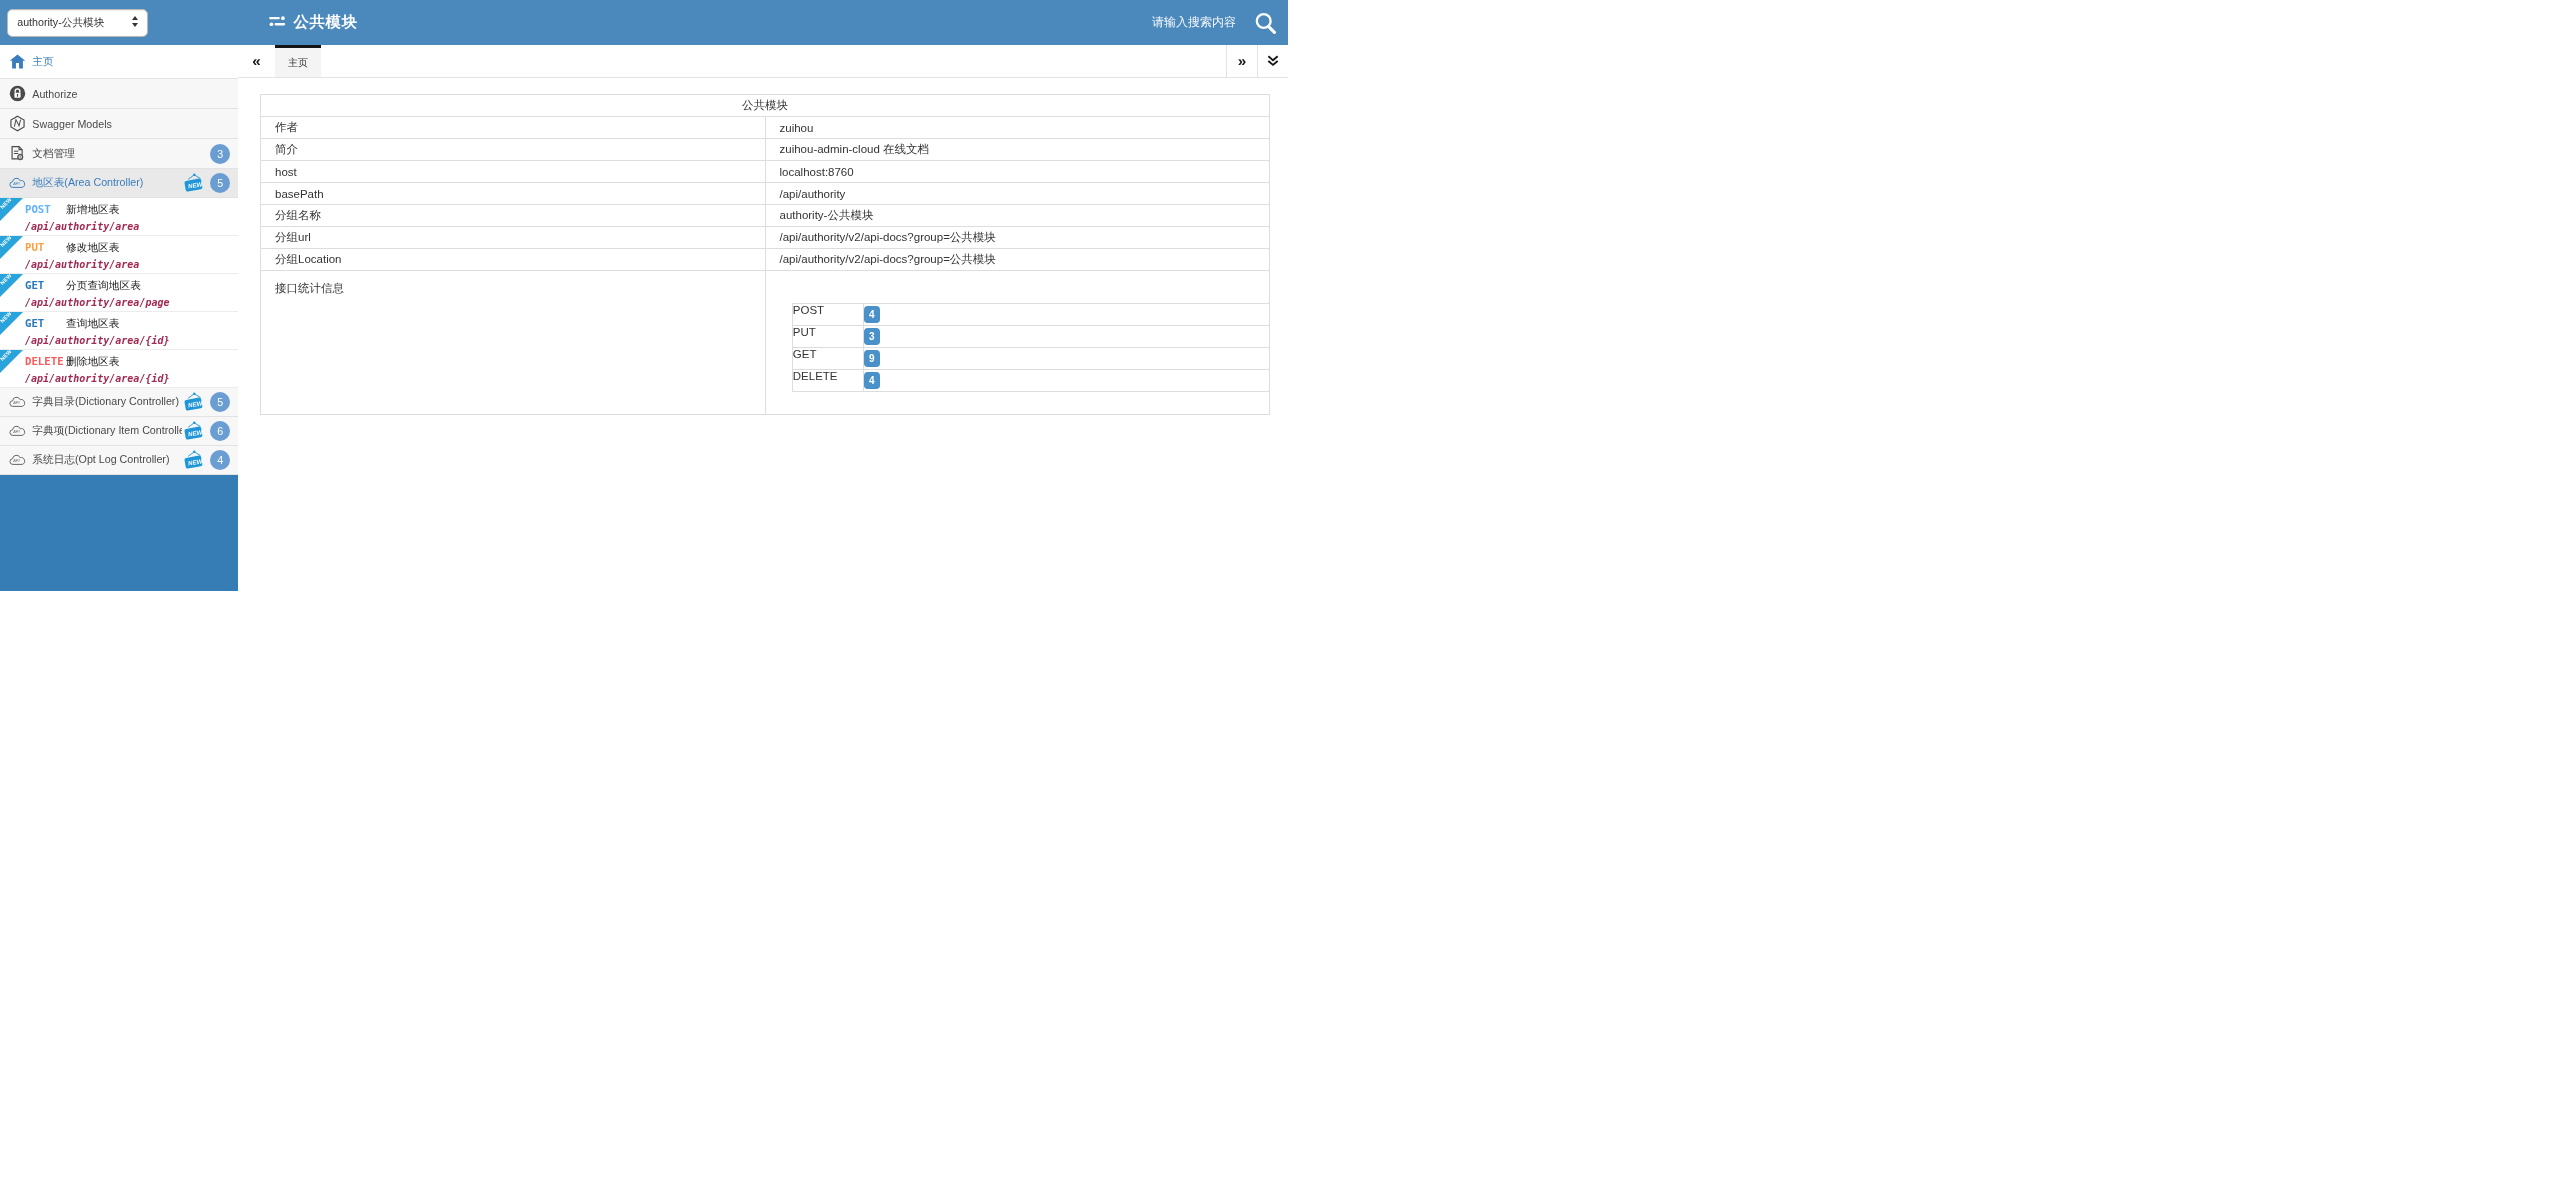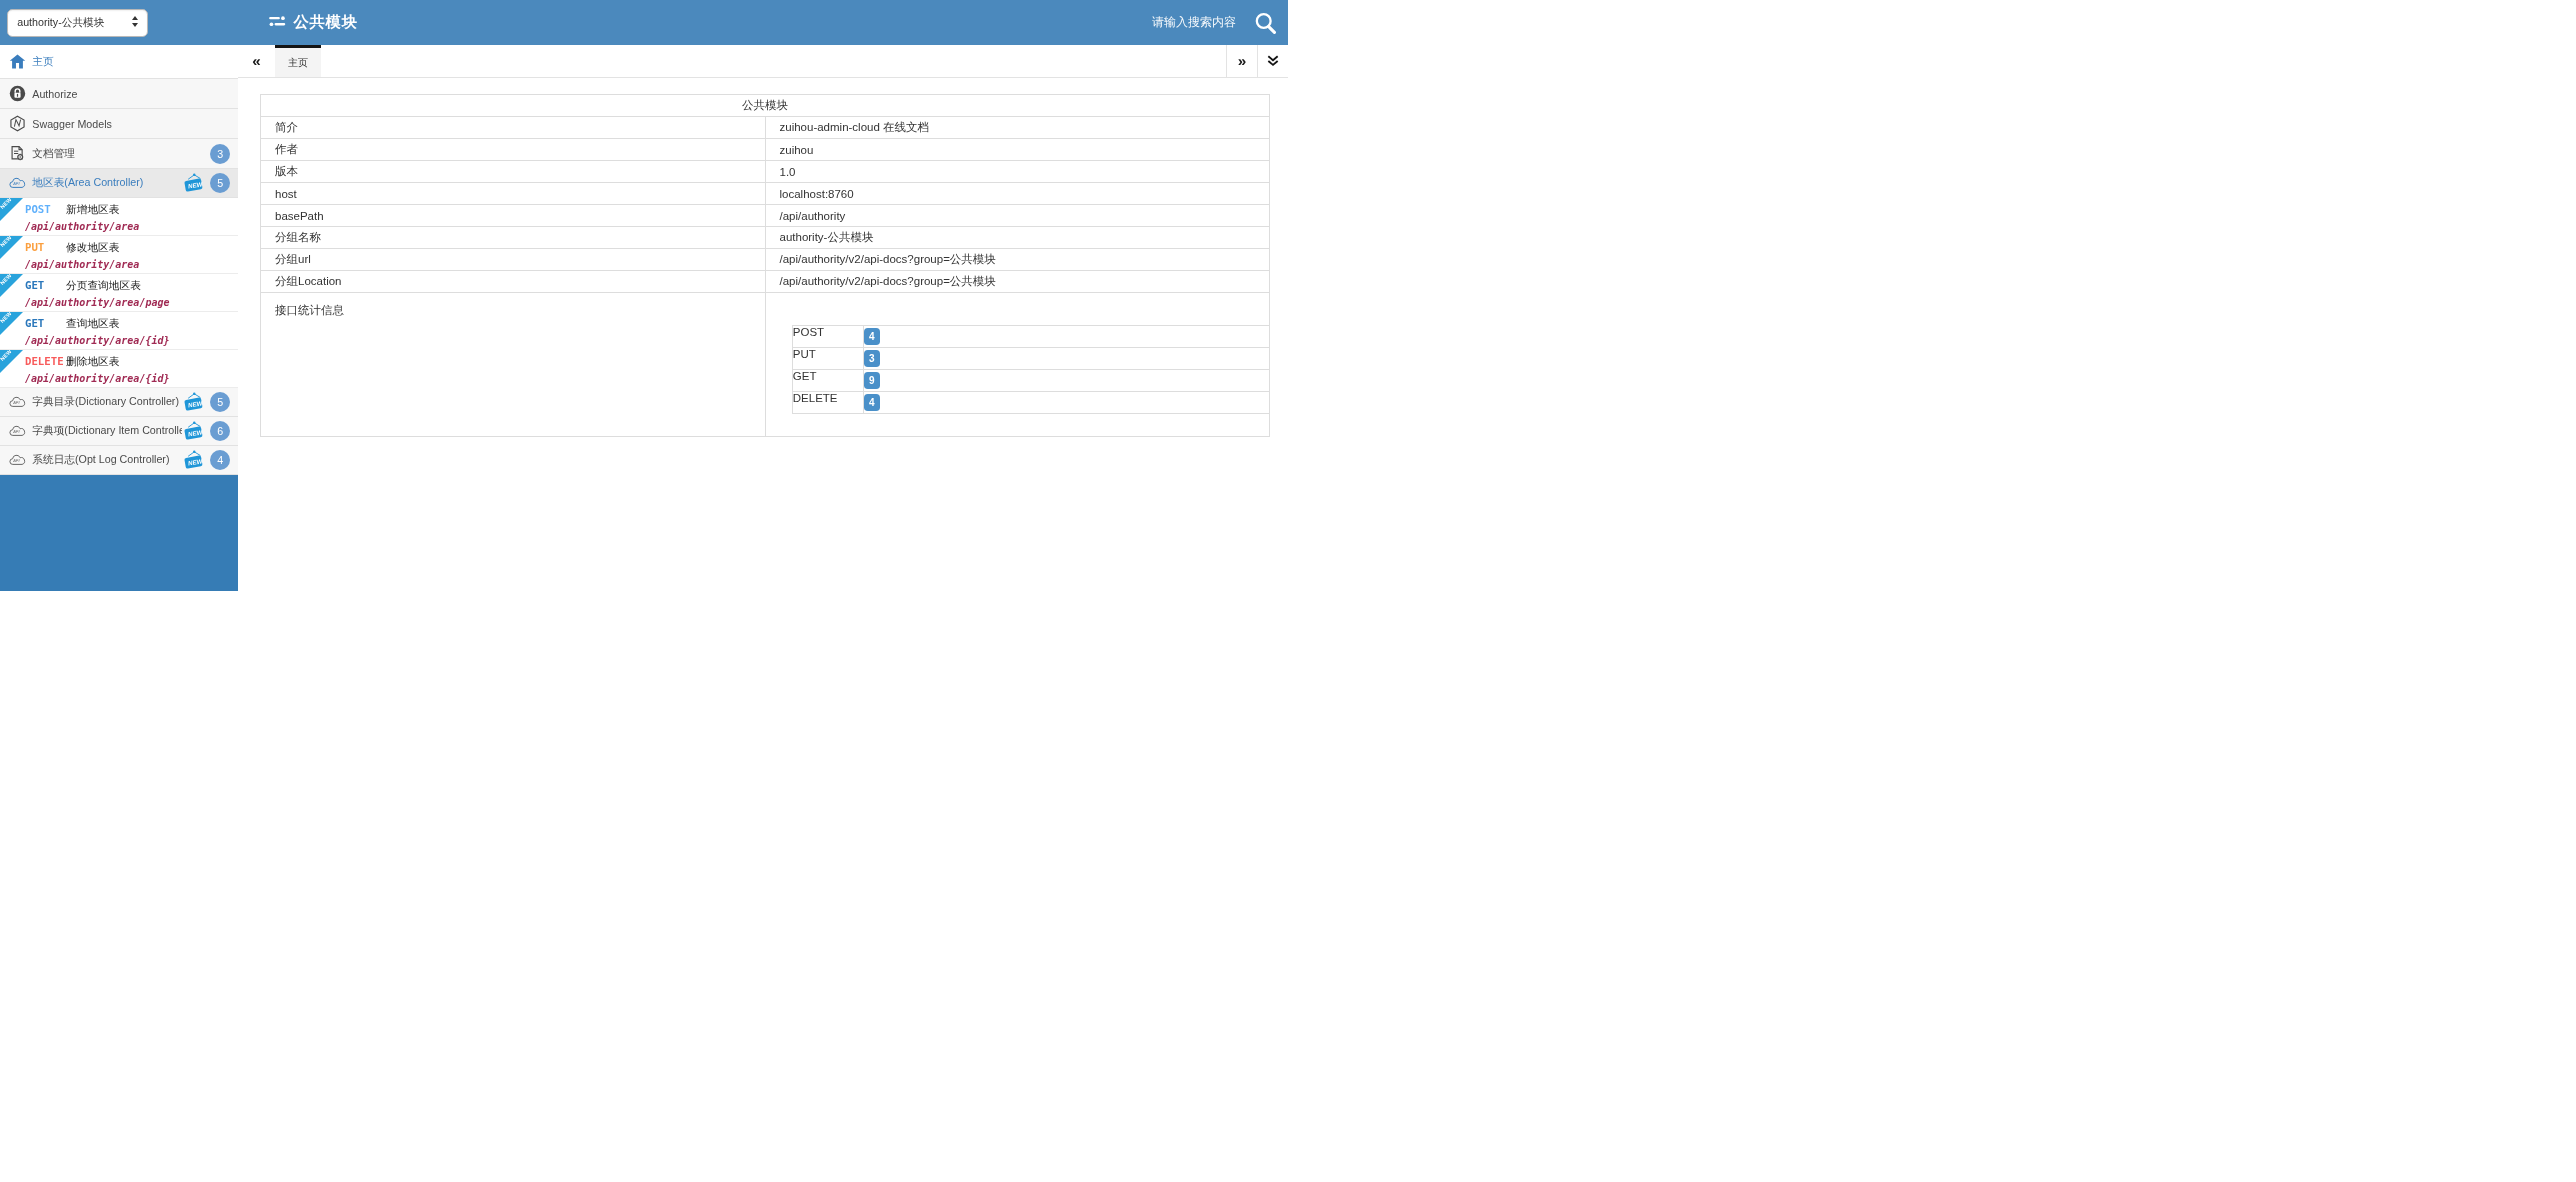--- a/index.html
+++ b/index.html
@@ -334,30 +334,26 @@
       </div>
     </div>
 
     <div class="content">
       <table class="info">
         <tbody>
             <tr>
           <th class="t-title" colspan="2">公共模块</th>
         </tr>
         <tr>
+          <td class="lbl">作者</td>
+          <td class="val">zuihou</td>
+        </tr>
+        <tr>
           <td class="lbl">简介</td>
           <td class="val">zuihou-admin-cloud 在线文档</td>
-        </tr>
-        <tr>
-          <td class="lbl">作者</td>
-          <td class="val">zuihou</td>
-        </tr>
-        <tr>
-          <td class="lbl">版本</td>
-          <td class="val">1.0</td>
         </tr>
         <tr>
           <td class="lbl">host</td>
           <td class="val">localhost:8760</td>
         </tr>
         <tr>
           <td class="lbl">basePath</td>
           <td class="val">/api/authority</td>
         </tr>
         <tr>

